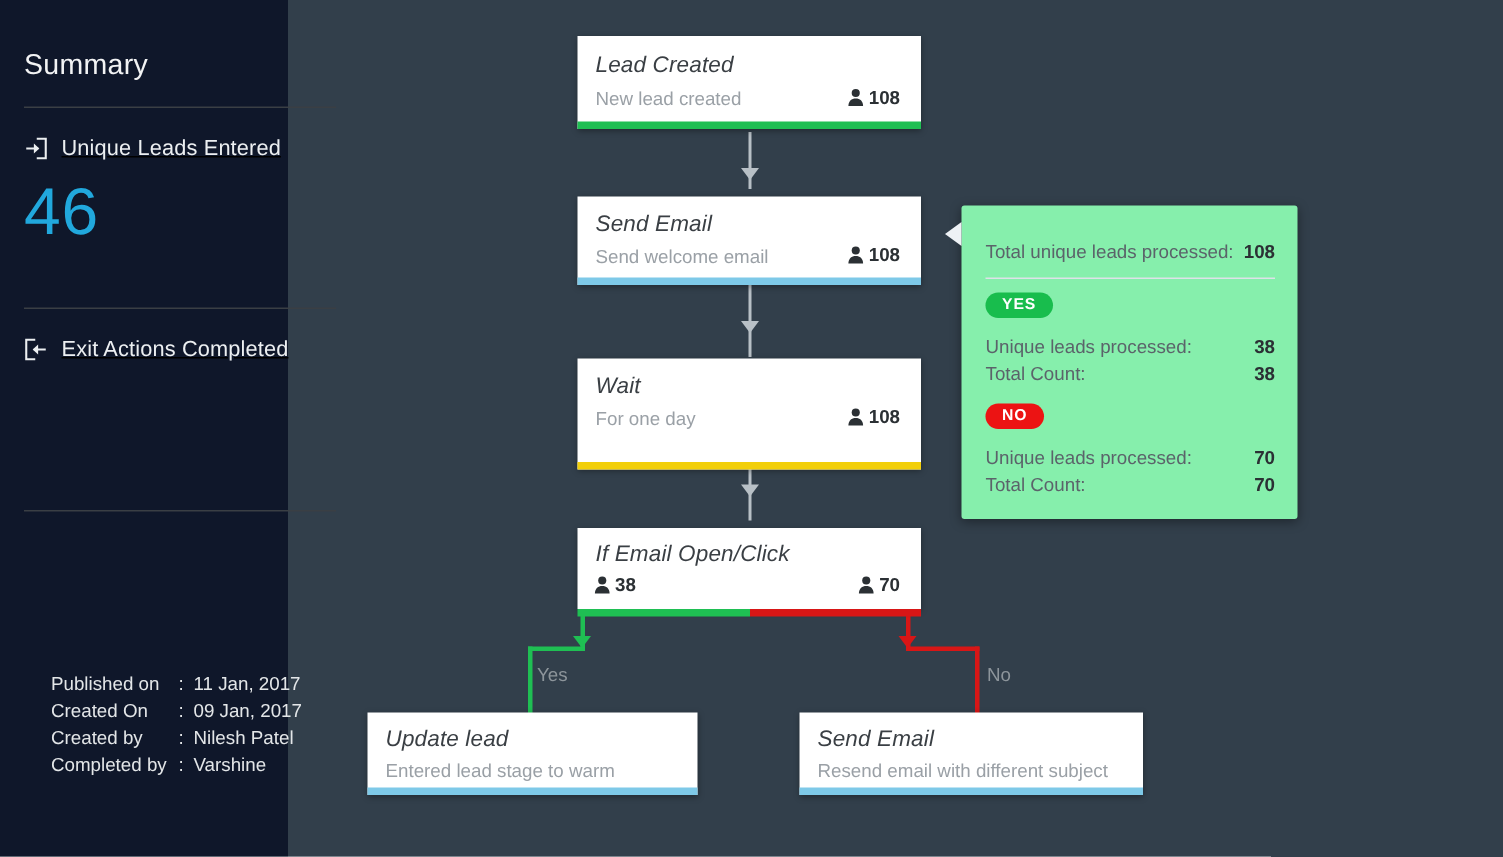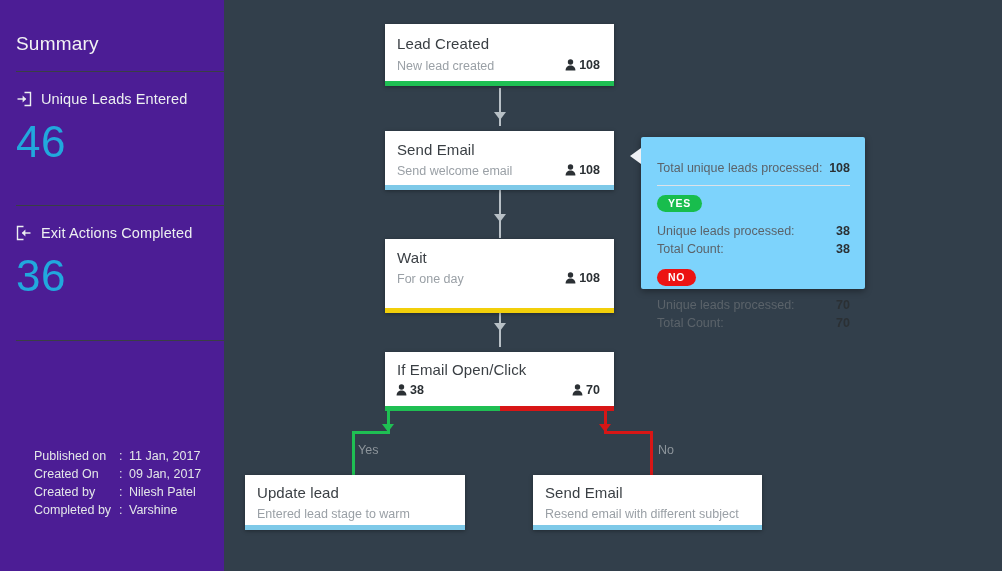--- a/index.html
+++ b/index.html
@@ -15,23 +15,23 @@
     position: relative;
     width: 1002px;
     height: 571px;
     background: #323f4b;
   }
 
   
   #sidebar {
     position: absolute;
     left: 0; top: 0;
-    width: 224px;
+    width: 192px;
     height: 571px;
-    background: #4c1d95;
+    background: #0f172a;
   }
 
   .summary-title {
     position: absolute;
     left: 16px; top: 33px;
     font-size: 19px;
     color: #f2f3f4;
     font-weight: 400;
     letter-spacing: .2px;
   }
@@ -46,20 +46,21 @@
   .divider.d1 { top: 71px; }
   .divider.d2 { top: 205px; }
   .divider.d3 { top: 340px; }
 
   .metric { position: absolute; left: 16px; }
   .metric .row {
     display: flex;
     align-items: center;
     gap: 9px;
     height: 18px;
+    text-decoration: underline;
   }
   .metric .label {
     font-size: 14.5px;
     color: #eceff1;
     font-weight: 400;
     letter-spacing: .1px;
     white-space: nowrap;
   }
   .metric .value {
     margin-top: 9px;
@@ -108,20 +109,21 @@
     border-bottom-style: solid;
   }
   .node .n-title {
     position: absolute;
     left: 12px;
     font-size: 15px;
     color: #3a3f44;
     font-weight: 400;
     letter-spacing: .1px;
     white-space: nowrap;
+    font-style: italic;
   }
   .node .n-sub {
     position: absolute;
     left: 12px;
     font-size: 12.5px;
     color: #9aa0a6;
     font-weight: 400;
     white-space: nowrap;
   }
   .n-count {
@@ -155,22 +157,22 @@
   .branch-label {
     position: absolute;
     font-size: 12.5px;
     color: #8d959b;
   }
 
   
   #popover {
     position: absolute;
     left: 417px; top: 137px;
-    width: 224px; height: 152px;
-    background: #7dd3fc;
+    width: 224px; height: 209px;
+    background: #86efac;
     border-radius: 2px;
     box-shadow: 0 2px 7px rgba(0,0,0,.38);
   }
   #popover .pop-arrow {
     position: absolute;
     left: -11px; top: 11px;
     width: 0; height: 0;
     border-top: 8px solid transparent;
     border-bottom: 8px solid transparent;
     border-right: 11px solid #eef1f5;
@@ -249,21 +251,20 @@
       <div class="row">
         <span class="box-arrow-icon">
           <svg width="16" height="16" viewBox="0 0 16 16">
             <path d="M7.5 1.5 H1.5 V14.5 H7.5" fill="none" stroke="#eceff1" stroke-width="1.4"></path>
             <path d="M14.5 8 H6.5" fill="none" stroke="#eceff1" stroke-width="1.4"></path>
             <path d="M9.4 4.6 L5.8 8 L9.4 11.4 Z" fill="#eceff1"></path>
           </svg>
         </span>
         <span class="label">Exit Actions Completed</span>
       </div>
-      <div class="value">36</div>
     </div>
 
     <div id="meta">
       <div class="mrow">
         <span class="k">Published on</span>
         <span class="sep">:</span>
         <span class="v">11 Jan, 2017</span>
       </div>
       <div class="mrow">
         <span class="k">Created On</span>

